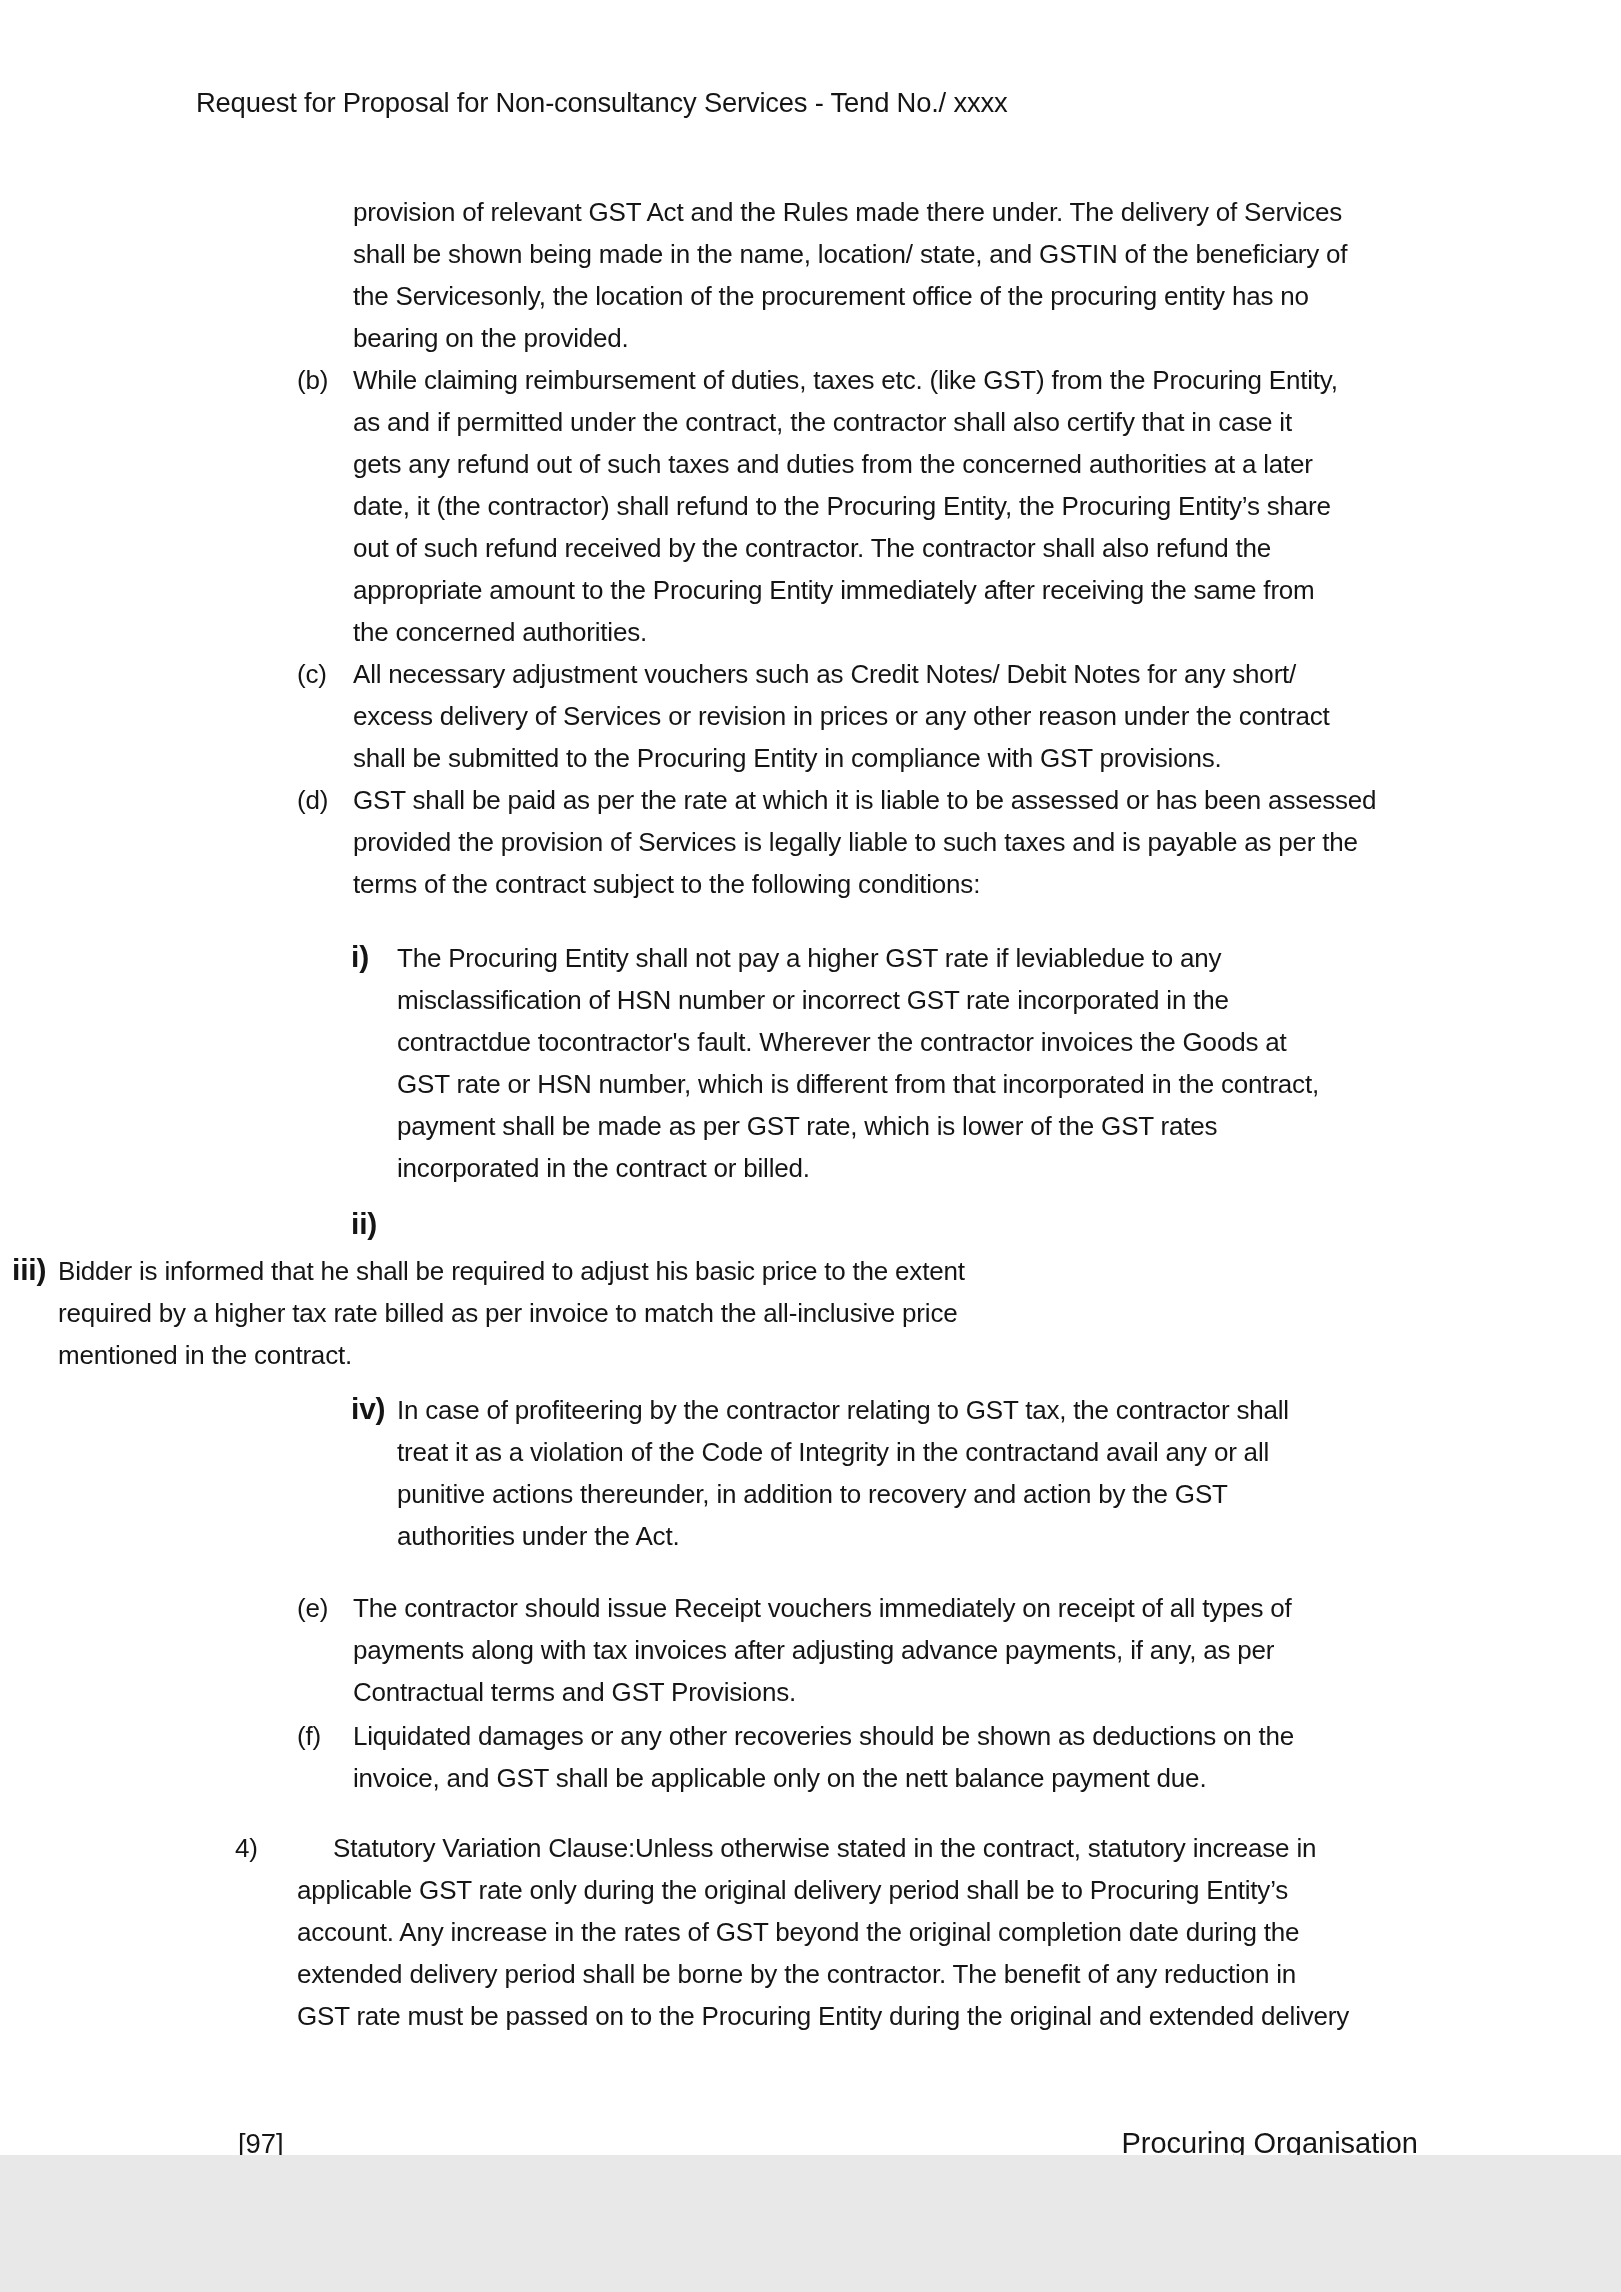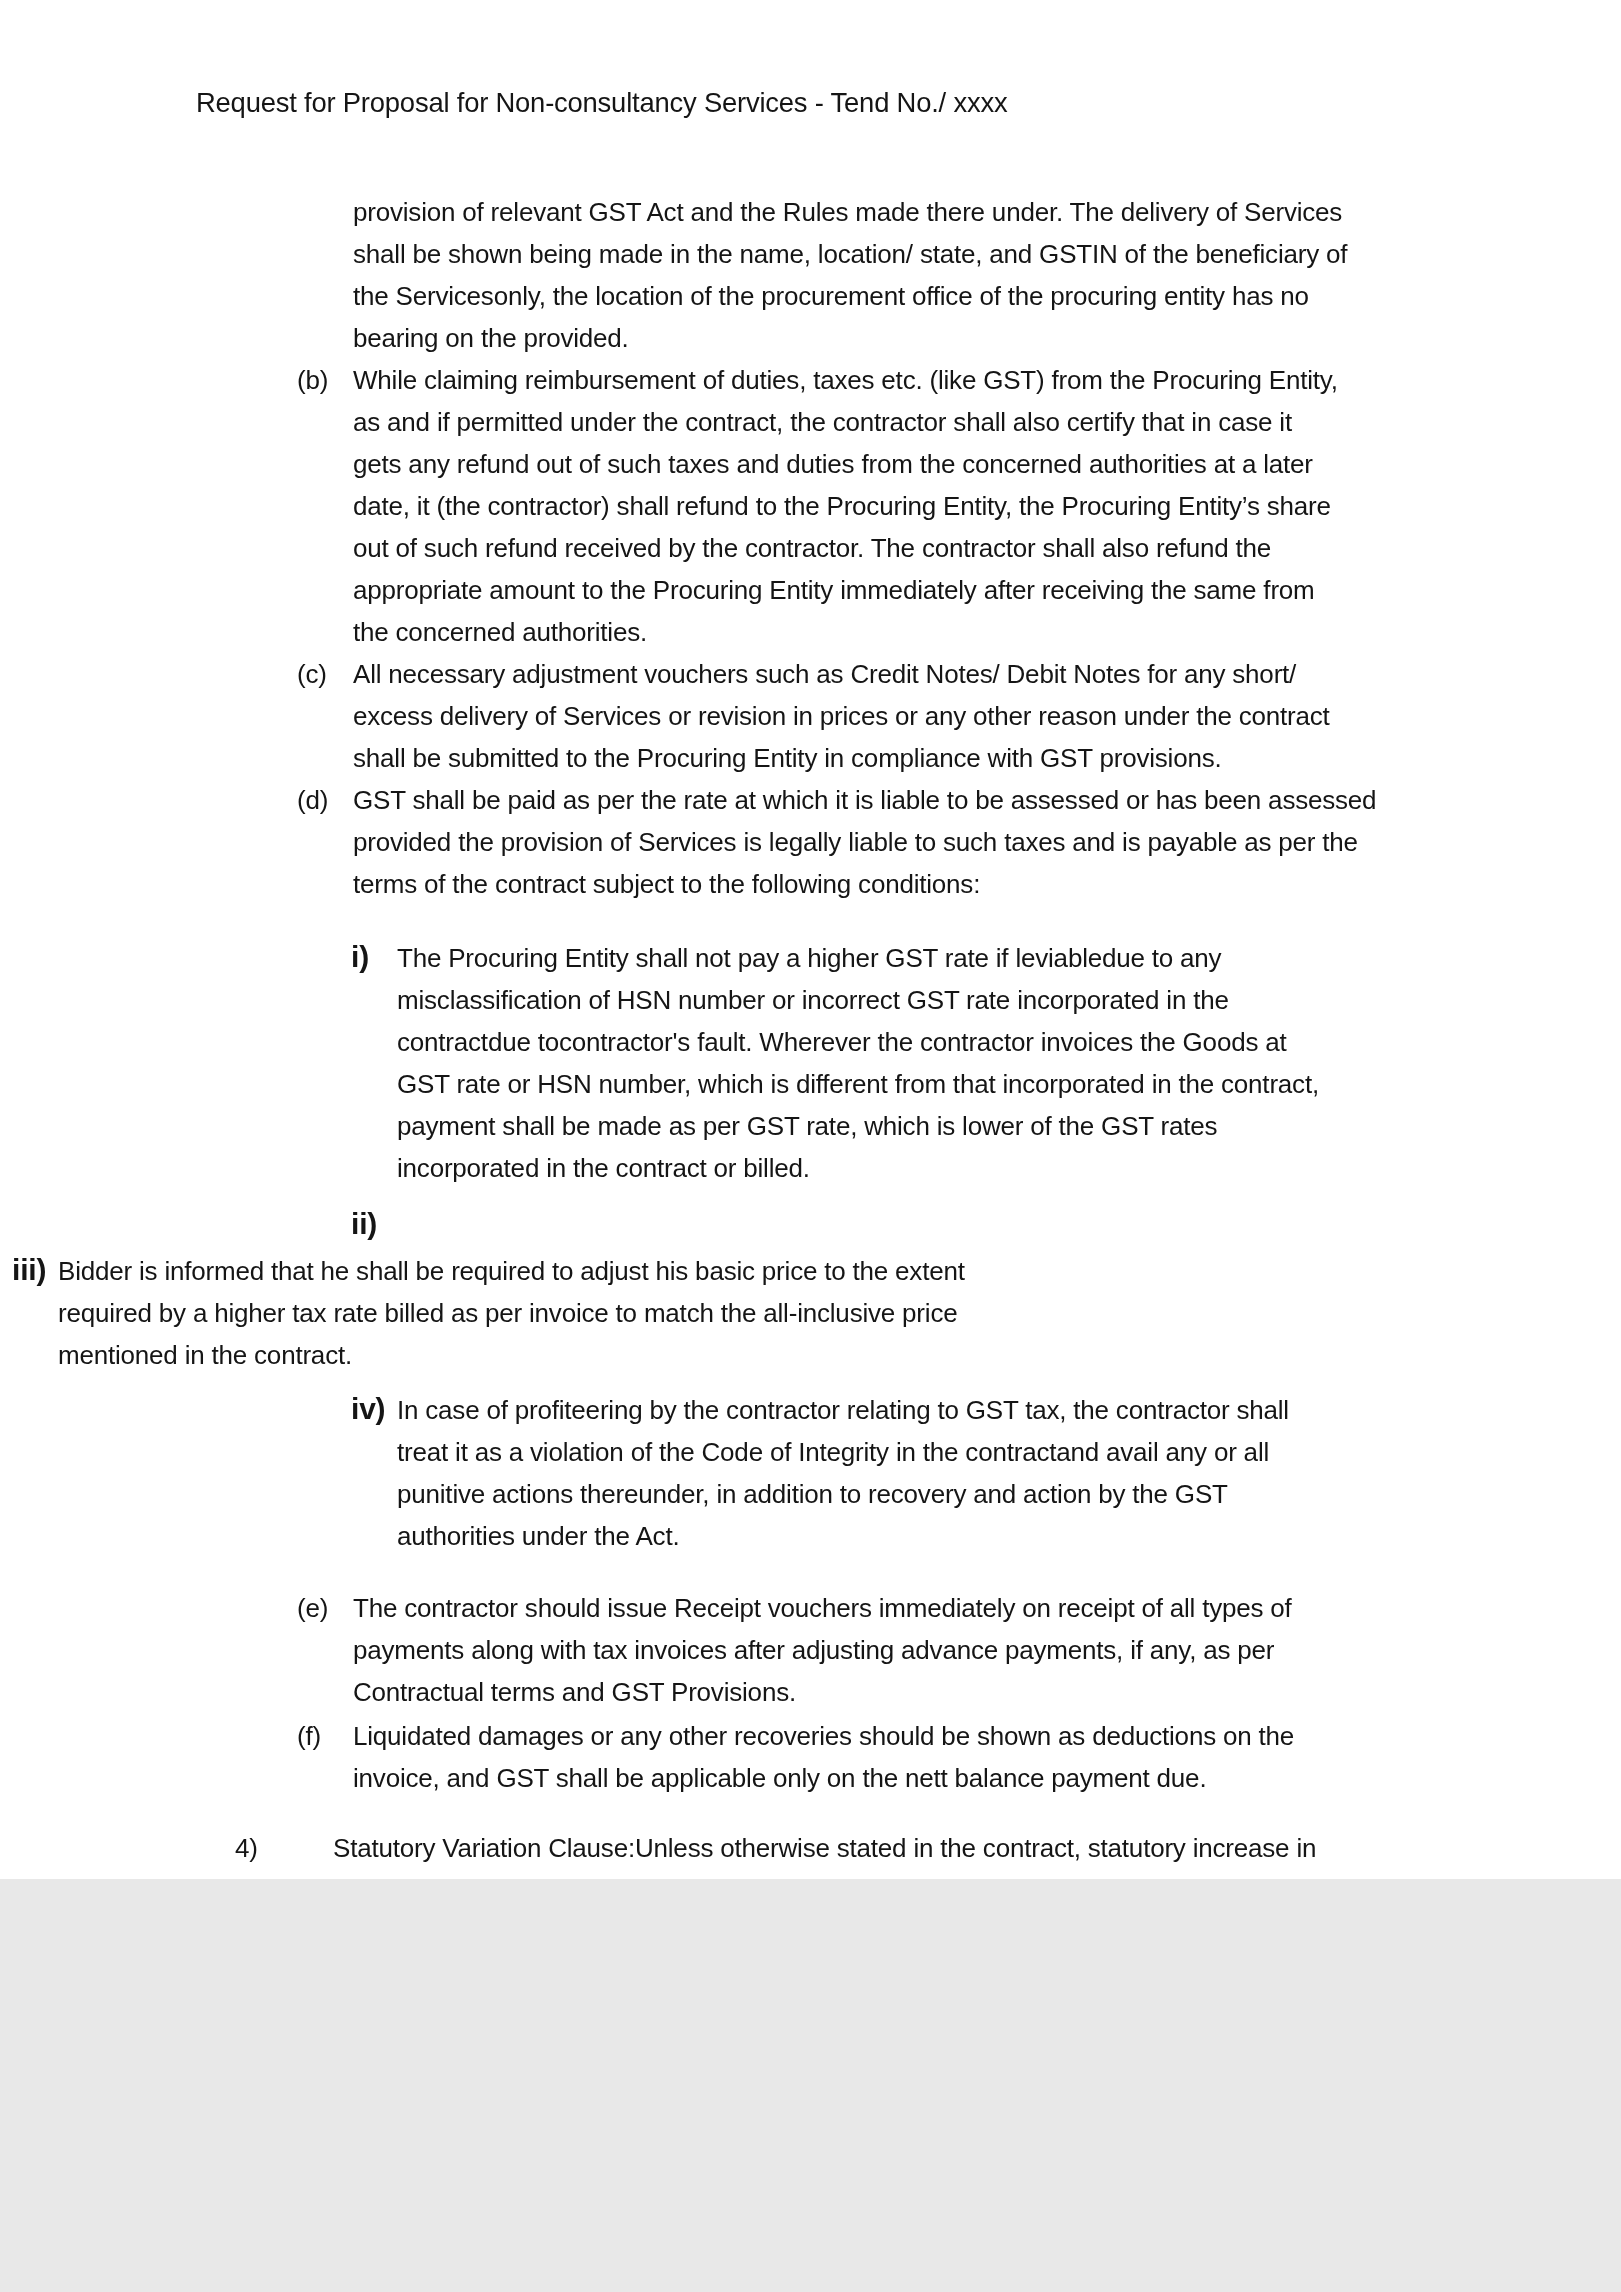--- a/index.html
+++ b/index.html
@@ -1,18 +1,18 @@
 <!DOCTYPE html>
 <html><head>
 <meta charset="utf-8">
 <style>
   html,body { margin:0; padding:0; background:#e8e8e8; }
   .page {
     position:relative;
-    width:1621px; height:1879px;
+    width:1621px; height:2155px;
     background:#ffffff;
     font-family:"Liberation Sans", sans-serif;
     color:#151515;
     overflow:hidden;
     margin:0 auto;
   }
   .header {
     position:absolute; left:196px; top:86px;
     font-size:27.4px; line-height:33px; letter-spacing:-0.2px;
     white-space:pre;

